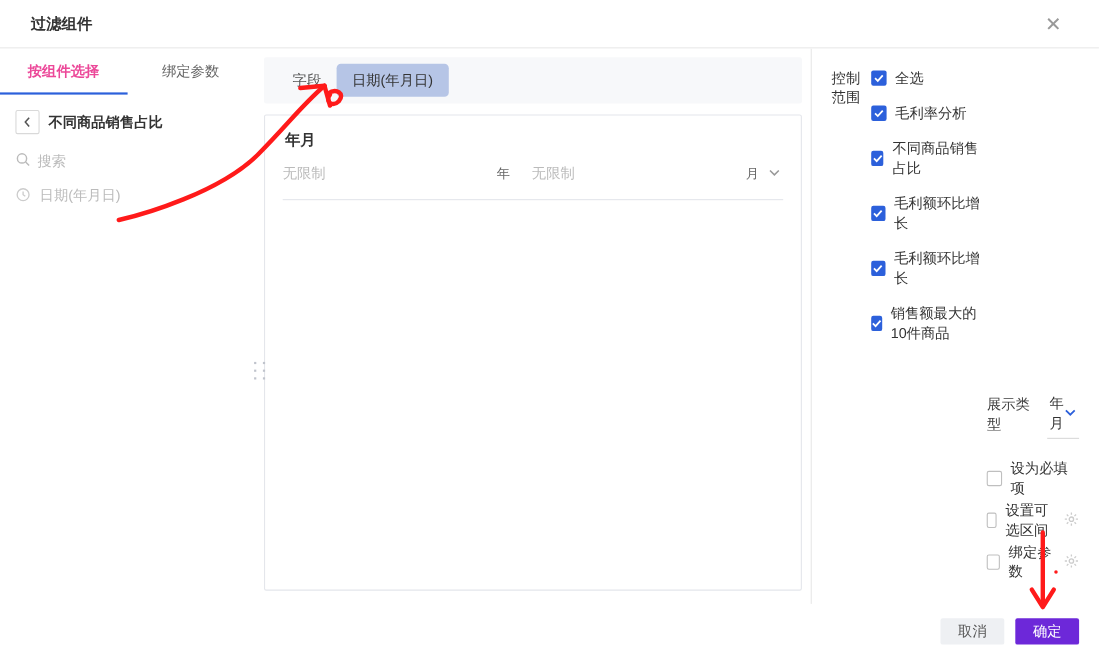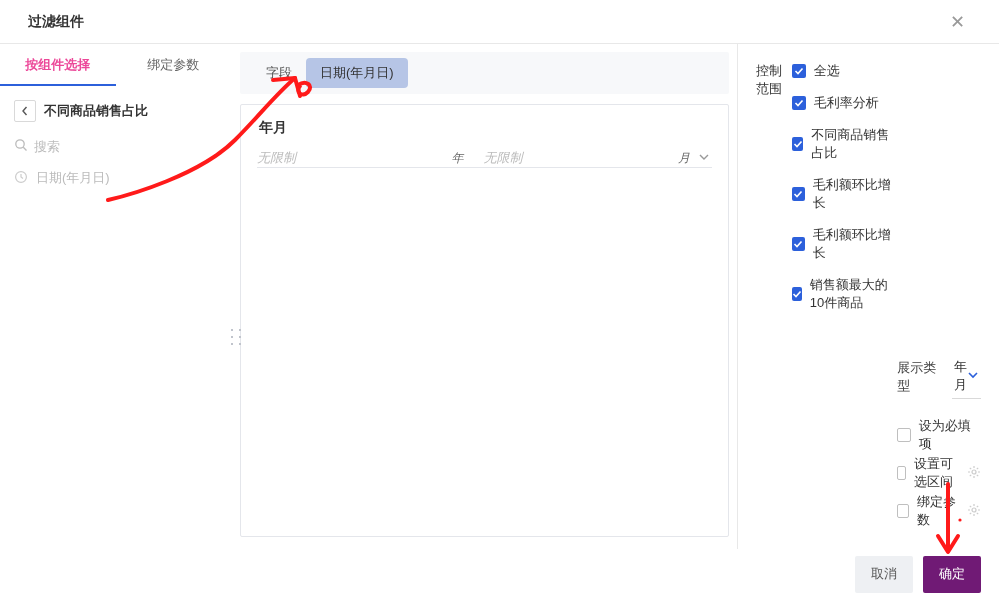--- a/index.html
+++ b/index.html
@@ -118,23 +118,22 @@
       flex: 1;
       margin-left: 8px;
       border: 1px solid #e4e6eb;
       border-radius: 2px;
       padding: 14px 16px;
     }
     .ym-title { font-weight: 600; font-size: 14px; margin-bottom: 12px; padding-left: 2px; }
     .ym-row {
       display: flex; align-items: center;
       border-bottom: 1px solid #e4e6eb;
-      padding-bottom: 0;
+      padding-bottom: 14px;
       gap: 6px;
-      font-style: italic;
     }
     .ym-cell { flex: 1; display: flex; align-items: center; }
     .ym-val { color: #bbb; font-size: 13px; flex: 1; cursor: pointer; }
     .ym-unit { color: #666; font-size: 12px; }
     .ym-caret { color: #999; cursor: pointer; padding: 0 2px; }
     .right-col {
       width: 262px;
       border-left: 1px solid #e8e8e8;
       padding: 18px 18px 12px 18px;
       display: flex; flex-direction: row;
@@ -168,26 +167,26 @@
     .gear { color: #ccc; }
     .dialog-footer {
       height: 50px;
       display: flex;
       align-items: center;
       justify-content: flex-end;
       padding: 0 18px;
       gap: 10px;
     }
     .btn {
-      height: 37px; padding: 0 16px;
+      height: 24px; padding: 0 16px;
       border-radius: 2px; border: none;
       font-size: 13px; cursor: pointer;
     }
     .btn-default { background: #eef0f3; color: #555; }
-    .btn-primary { background: #701a75; color: #fff; }
+    .btn-primary { background: #6d28d9; color: #fff; }
     
     .anno {
       position: absolute; inset: 0;
       pointer-events: none;
     }
   </style>
 </head>
 <body>
 
 <div class="dialog">

